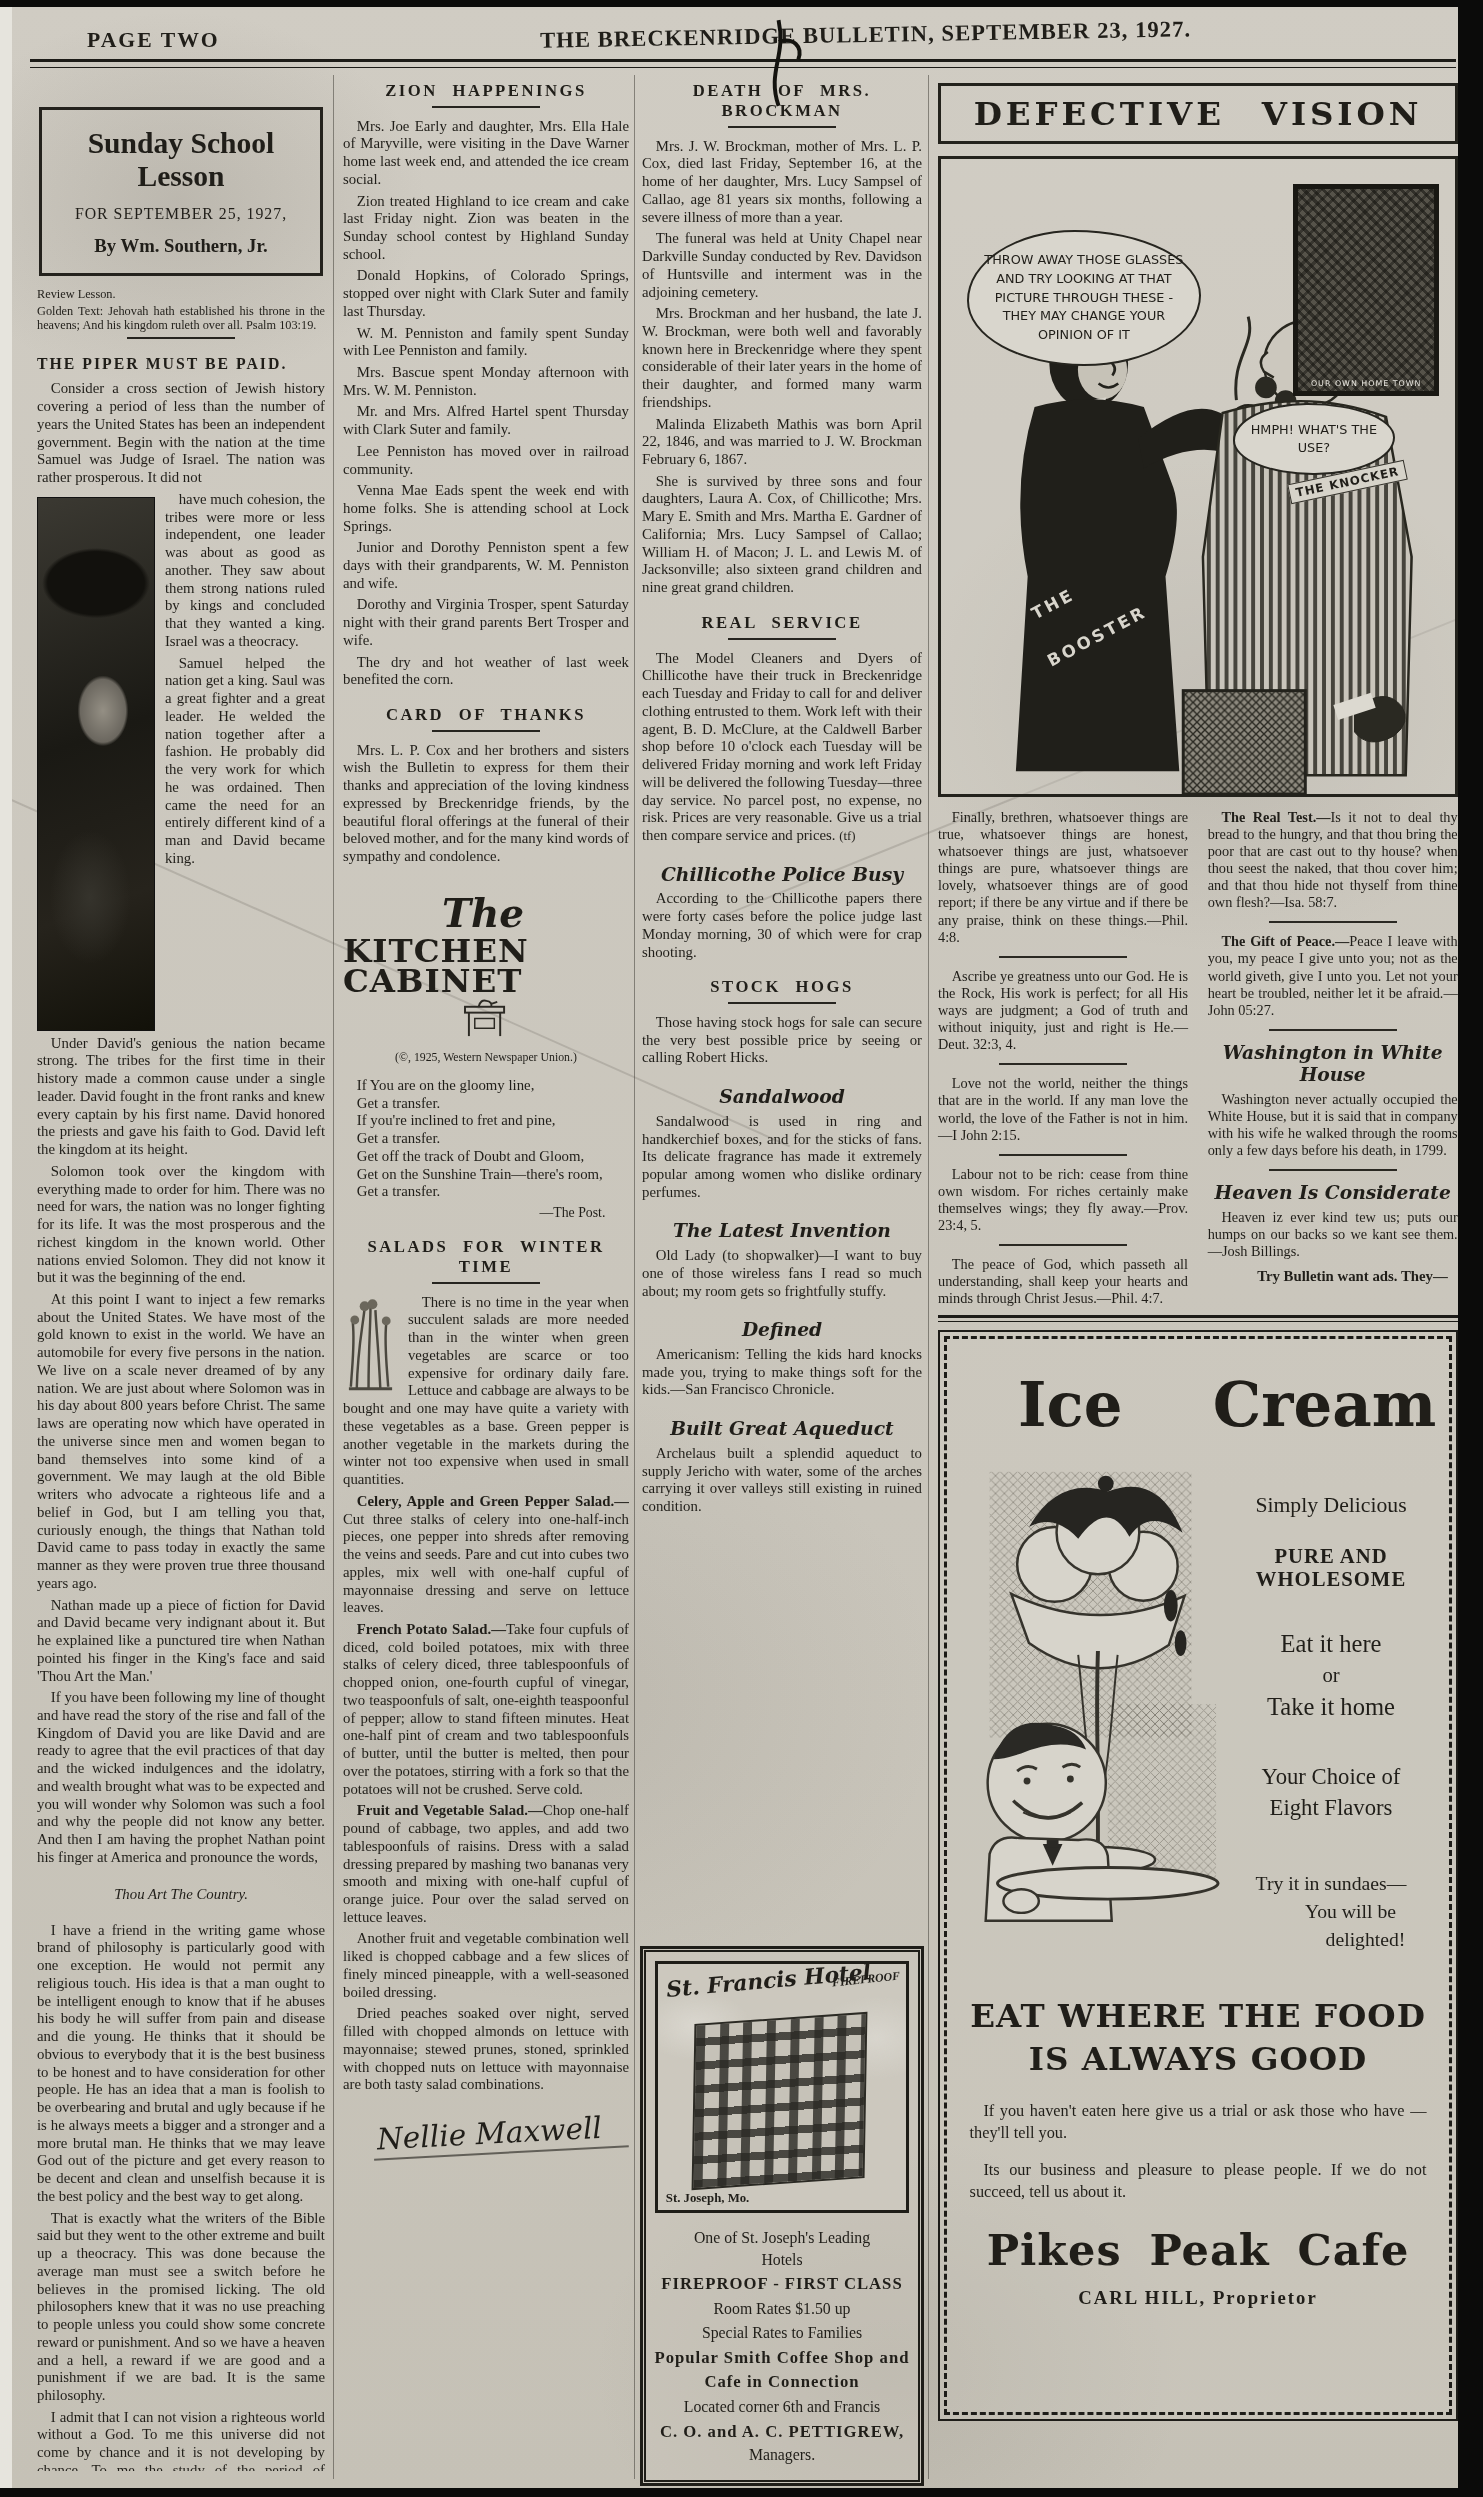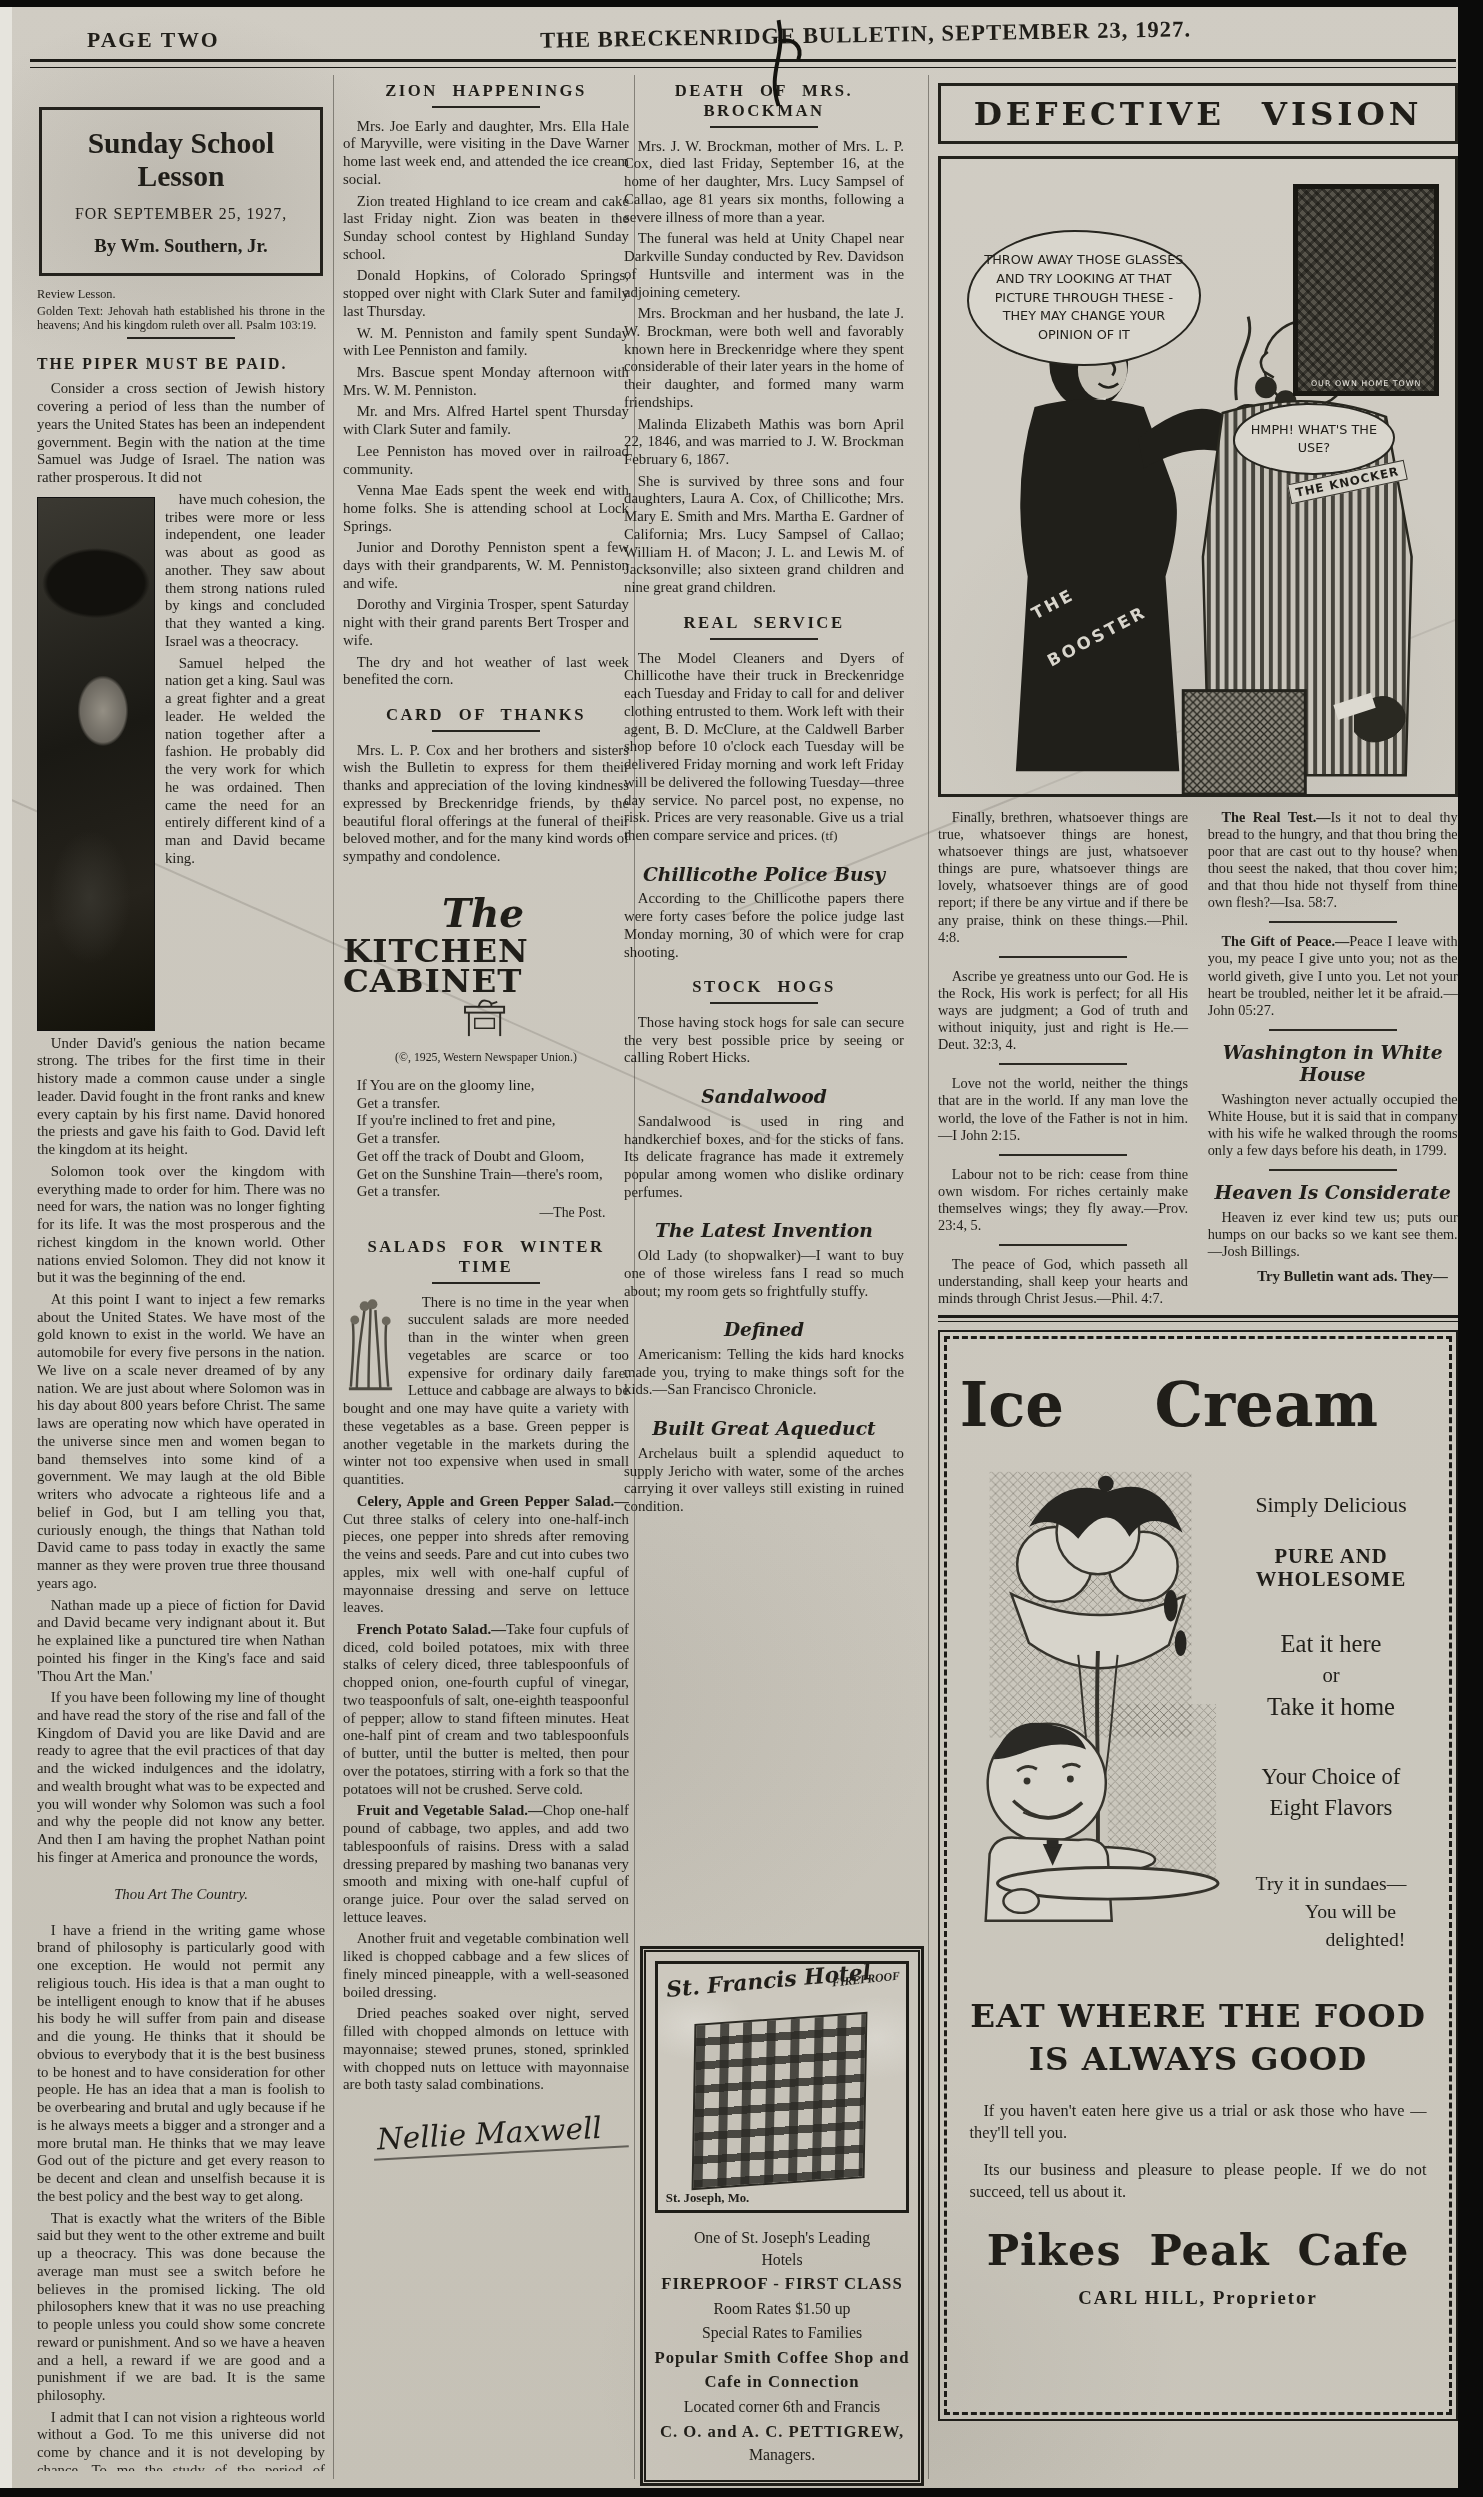--- a/index.html
+++ b/index.html
@@ -23,21 +23,21 @@
   .page-label{position:absolute;left:87px;top:5.9px;font-size:21.7px;font-weight:700;letter-spacing:2px;}
   .masthead{position:absolute;left:540px;top:0;font-size:22.7px;font-weight:700;letter-spacing:1px;transform:rotate(-1deg);}
   .rule-a{position:absolute;left:29.6px;top:59px;width:1426px;border-top:3.9px solid #1c1b17;z-index:6;}
   .rule-b{position:absolute;left:29.6px;top:67px;width:1426px;border-top:1px solid #1c1b17;z-index:6;}
   .colrule{position:absolute;top:75px;width:1px;height:2404px;background:rgba(40,38,32,.45);z-index:4;}
 
   
   .col{position:absolute;top:77px;overflow:hidden;z-index:6;}
   #col1{left:37px;width:288px;height:2394px;}
   #col2{left:343px;width:286px;height:2404px;}
-  #col3{left:624px;width:280px;height:1872px;}
+  #col3{left:642px;width:280px;height:1872px;}
   .para{font-size:14.8px;line-height:1.2;text-align:justify;margin:0 0 3.9px;text-indent:13.8px;}
   .fine{font-size:12.3px;line-height:1.15;margin:2px 0;text-align:justify;}
   .col-head{font-size:16.7px;font-weight:700;letter-spacing:2.5px;word-spacing:7.9px;text-align:center;margin:15.8px 0 2px;}
   .hrule{width:108px;border-top:2px solid #26241f;margin:4.9px auto 9.9px;}
   .italic-head{font-family:"DejaVu Serif",serif;font-size:18.7px;font-style:italic;font-weight:700;text-align:center;margin:17.7px 0 5.9px;}
 
   
   .lesson-box{border:3px solid #24221d;margin:29.6px 2px 11.8px;padding:17.7px 7.9px 15.8px;text-align:center;}
   .lesson-title{font-size:29.6px;font-weight:700;margin:0 0 11.8px;}
   .lesson-date{font-size:15.8px;letter-spacing:1px;margin-bottom:11.8px;}
@@ -107,21 +107,21 @@
   .scripture-col .para{font-size:14.3px;}
   .sdiv{width:128px;border-top:2px solid #2a2822;margin:9.9px auto;}
   .s-head{font-family:"DejaVu Serif",serif;font-style:italic;font-weight:700;font-size:18.7px;text-align:center;margin:3.9px 0 5.9px;}
   .want-line{font-size:14.8px;font-weight:700;text-align:right;margin:7.9px 9.9px 5.9px 0;}
   .rule-c{border-top:3px solid #1c1b17;margin-top:3.9px;}
   .rule-d{border-top:1px solid #1c1b17;margin-top:3px;margin-bottom:7.9px;}
 
   
   .ice-ad{position:relative;border:2px solid #1d1c18;outline:3.9px dashed #1d1c18;outline-offset:-9.9px;
     padding:33px 19.7px 17.7px;height:1091px;box-sizing:border-box;background:rgba(209,205,196,.30);}
-  .ice-head{font-family:"DejaVu Serif",serif;font-size:61px;font-weight:700;word-spacing:69px;text-align:left;margin:3.9px 0 17.7px;}
+  .ice-head{font-family:"DejaVu Serif",serif;font-size:61px;font-weight:700;word-spacing:69px;text-align:right;margin:3.9px 0 17.7px;}
   .ice-row{display:flex;}
   .ice-art{width:266px;flex:none;}
   .ice-lines{flex:1;text-align:center;padding-top:35px;}
   .il-1{font-size:21.7px;margin-bottom:27.6px;}
   .il-2{font-size:20.7px;font-weight:700;letter-spacing:1px;margin-bottom:39px;}
   .il-eat{font-size:24.6px;margin:5.9px 0;}
   .il-or{font-size:20.7px;margin:3.9px 0;}
   .il-choice{font-size:22.7px;margin:4.9px 0;}
   .il-choice-top{margin-top:43px;}
   .il-try{font-size:19.7px;margin:4.9px 0;}

